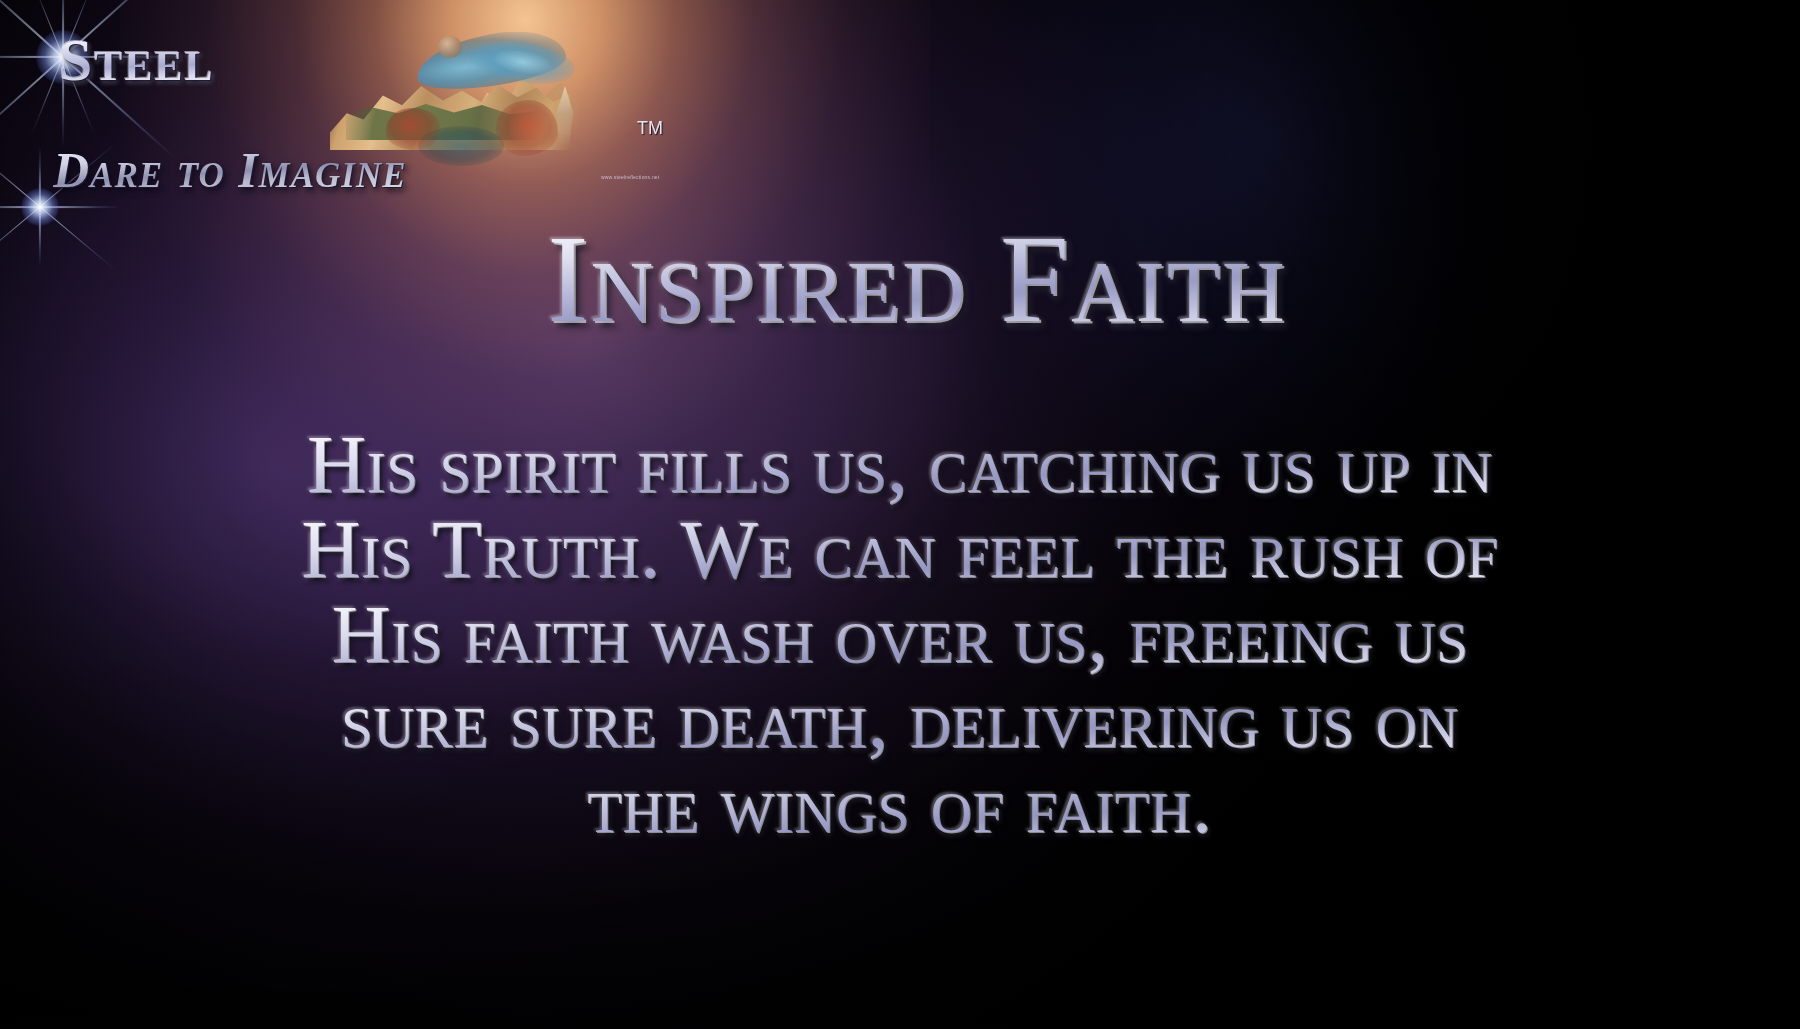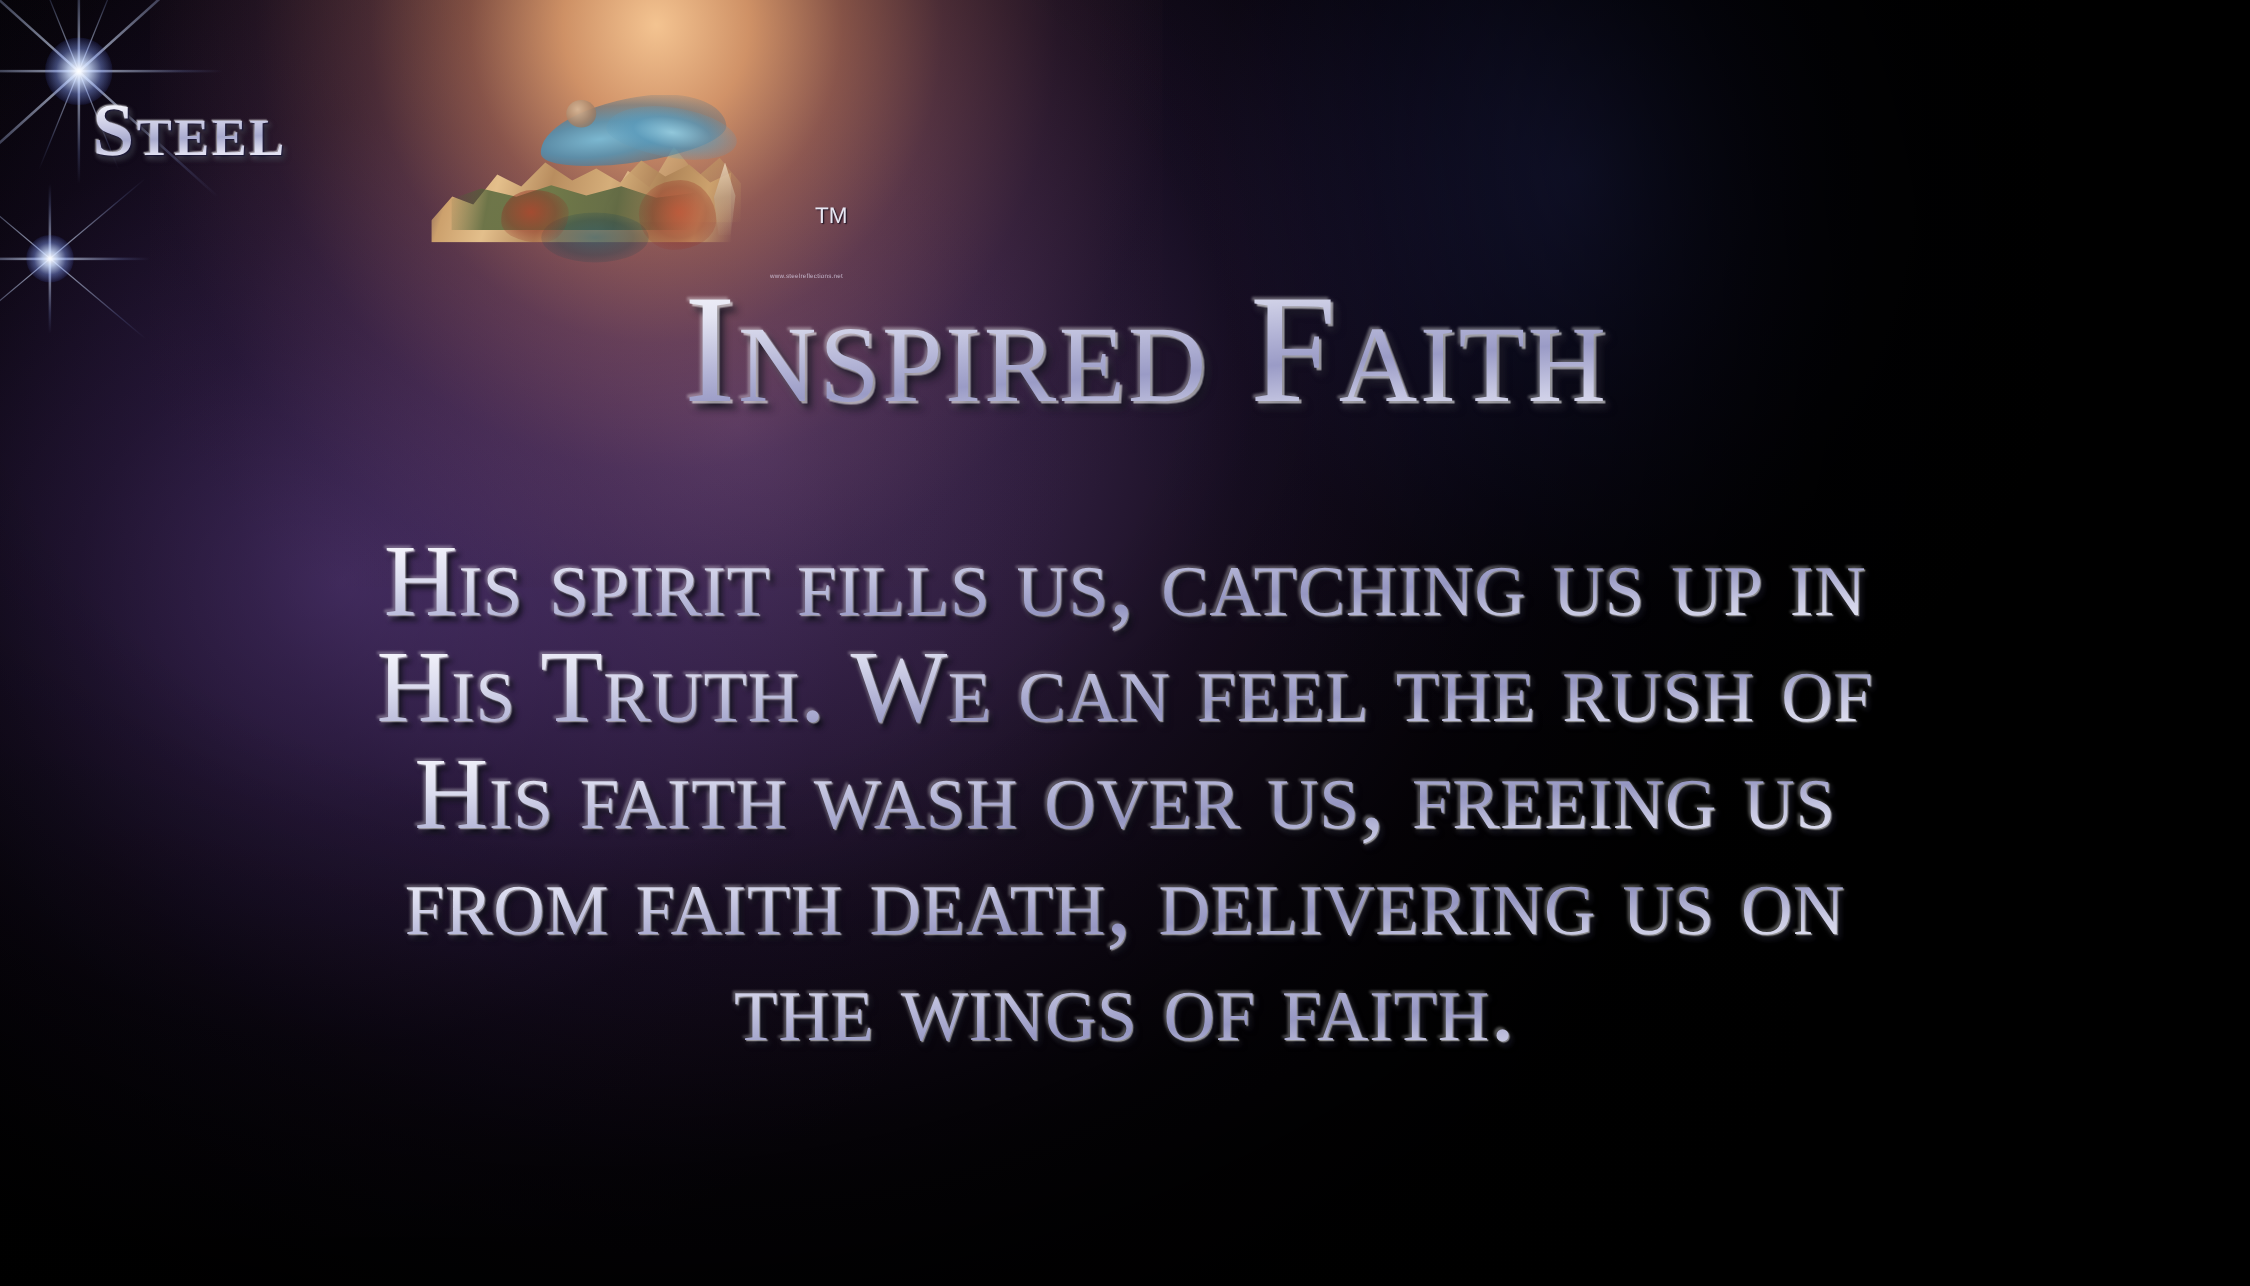--- a/index.html
+++ b/index.html
@@ -131,25 +131,24 @@
   #star-secondary { left: 40px; top: 207px; width: 0; height: 0; }
   #star-secondary .core { width: 38px; height: 38px; }
   #star-secondary .ray.h { width: 160px; height: 1.8px; transform: translate(-50%,-50%) rotate(0deg); }
   #star-secondary .ray.v { width: 120px; height: 1.8px; transform: translate(-50%,-50%) rotate(90deg); }
   #star-secondary .ray.d1 { width: 200px; height: 1.3px; transform: translate(-50%,-50%) rotate(40deg); }
   #star-secondary .ray.d2 { width: 200px; height: 1.3px; transform: translate(-50%,-50%) rotate(-40deg); }
 
   
   #logo-block {
     position: absolute;
-    left: 60px;
+    left: 45px;
     top: 26px;
     width: 620px;
     height: 190px;
-    margin-top: 44px;
   }
 
   
   #logo-artwork {
     position: absolute;
     left: 275px;
     top: 6px;
     width: 260px;
     height: 150px;
     overflow: hidden;
@@ -435,29 +434,30 @@
       <div class="art-shape art-ridge-green"></div>
       <div class="art-shape art-teal"></div>
       <div class="art-shape art-red-a"></div>
       <div class="art-shape art-red-b"></div>
       <div class="art-shape art-spire"></div>
     </div>
 
     <div class="logo-line" id="logo-steel">Steel</div>
 
 
+    <div class="logo-line" id="logo-tagline">Dare to Imagine</div>
 
     <div id="logo-tm">TM</div>
 
     <div id="logo-smallprint">www.steelreflections.net</div>
   </div>
 
   <div id="title">Inspired Faith</div>
 
   <div id="body-copy">
     <div class="body-line">His spirit fills us, catching us up in</div>
     <div class="body-line">His Truth. We can feel the rush of</div>
     <div class="body-line">His faith wash over us, freeing us</div>
-    <div class="body-line">from faith death, delivering us on</div>
+    <div class="body-line">sure sure death, delivering us on</div>
     <div class="body-line">the wings of faith.</div>
   </div>
 
 </div>
 
 </body></html>

